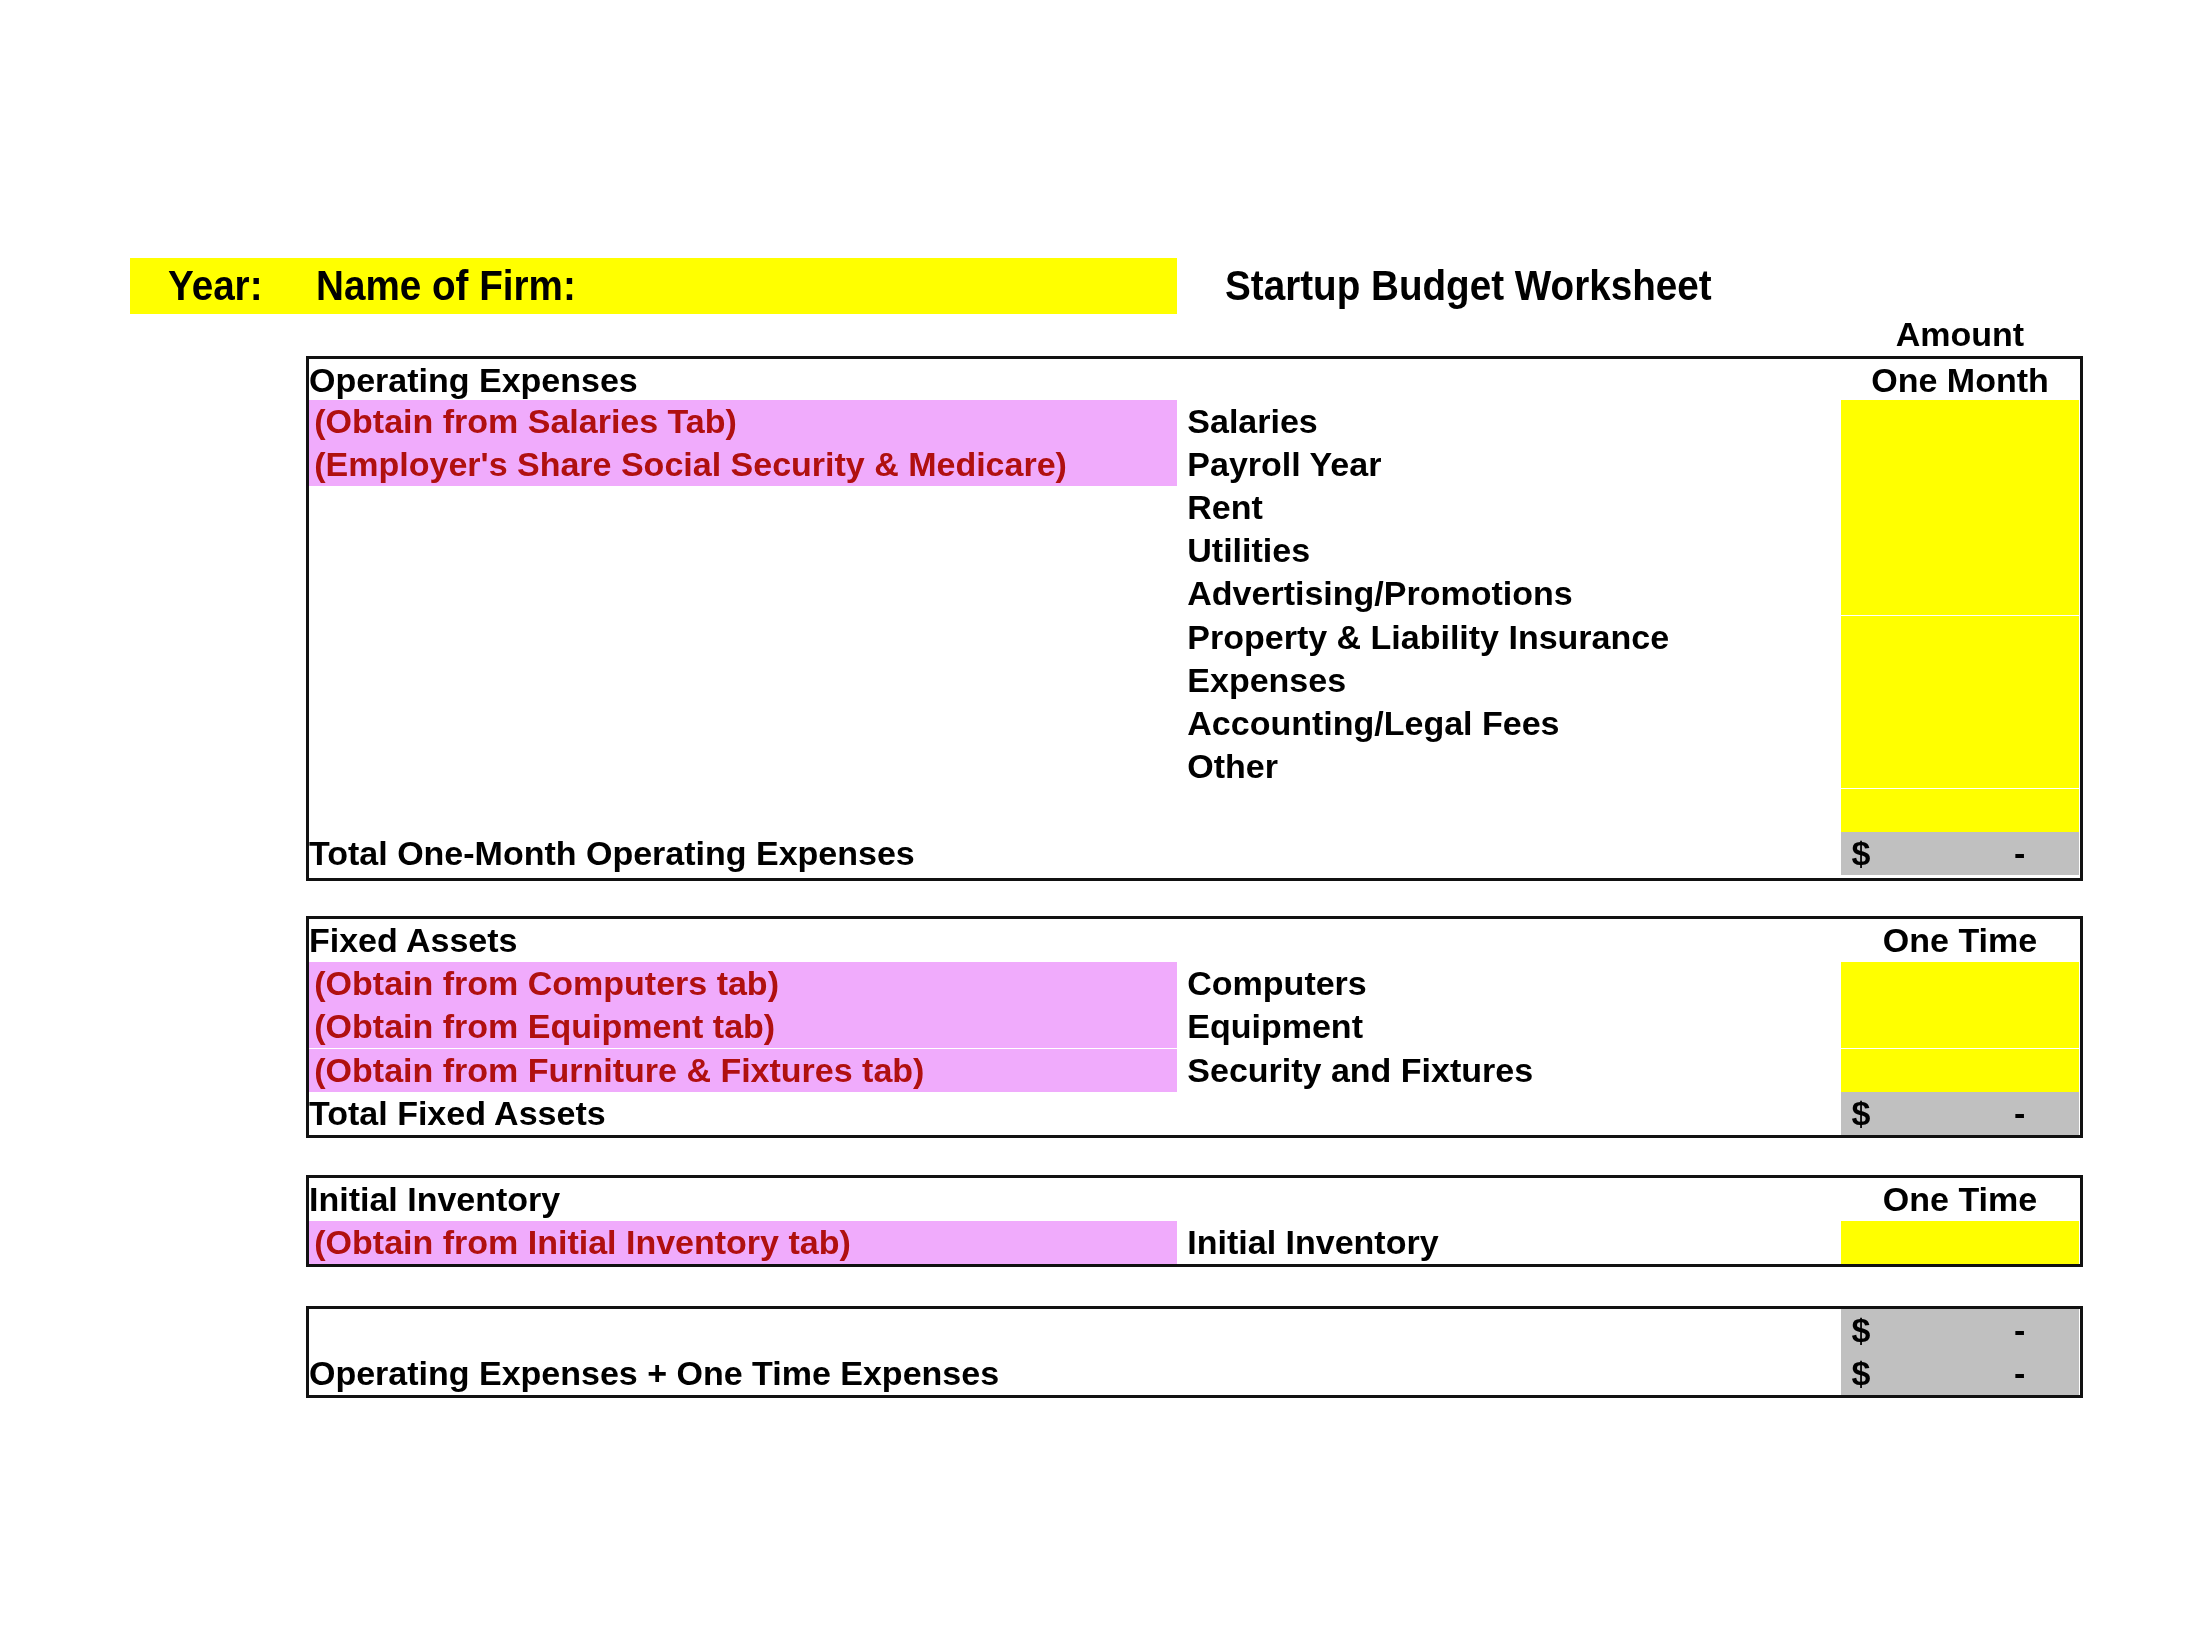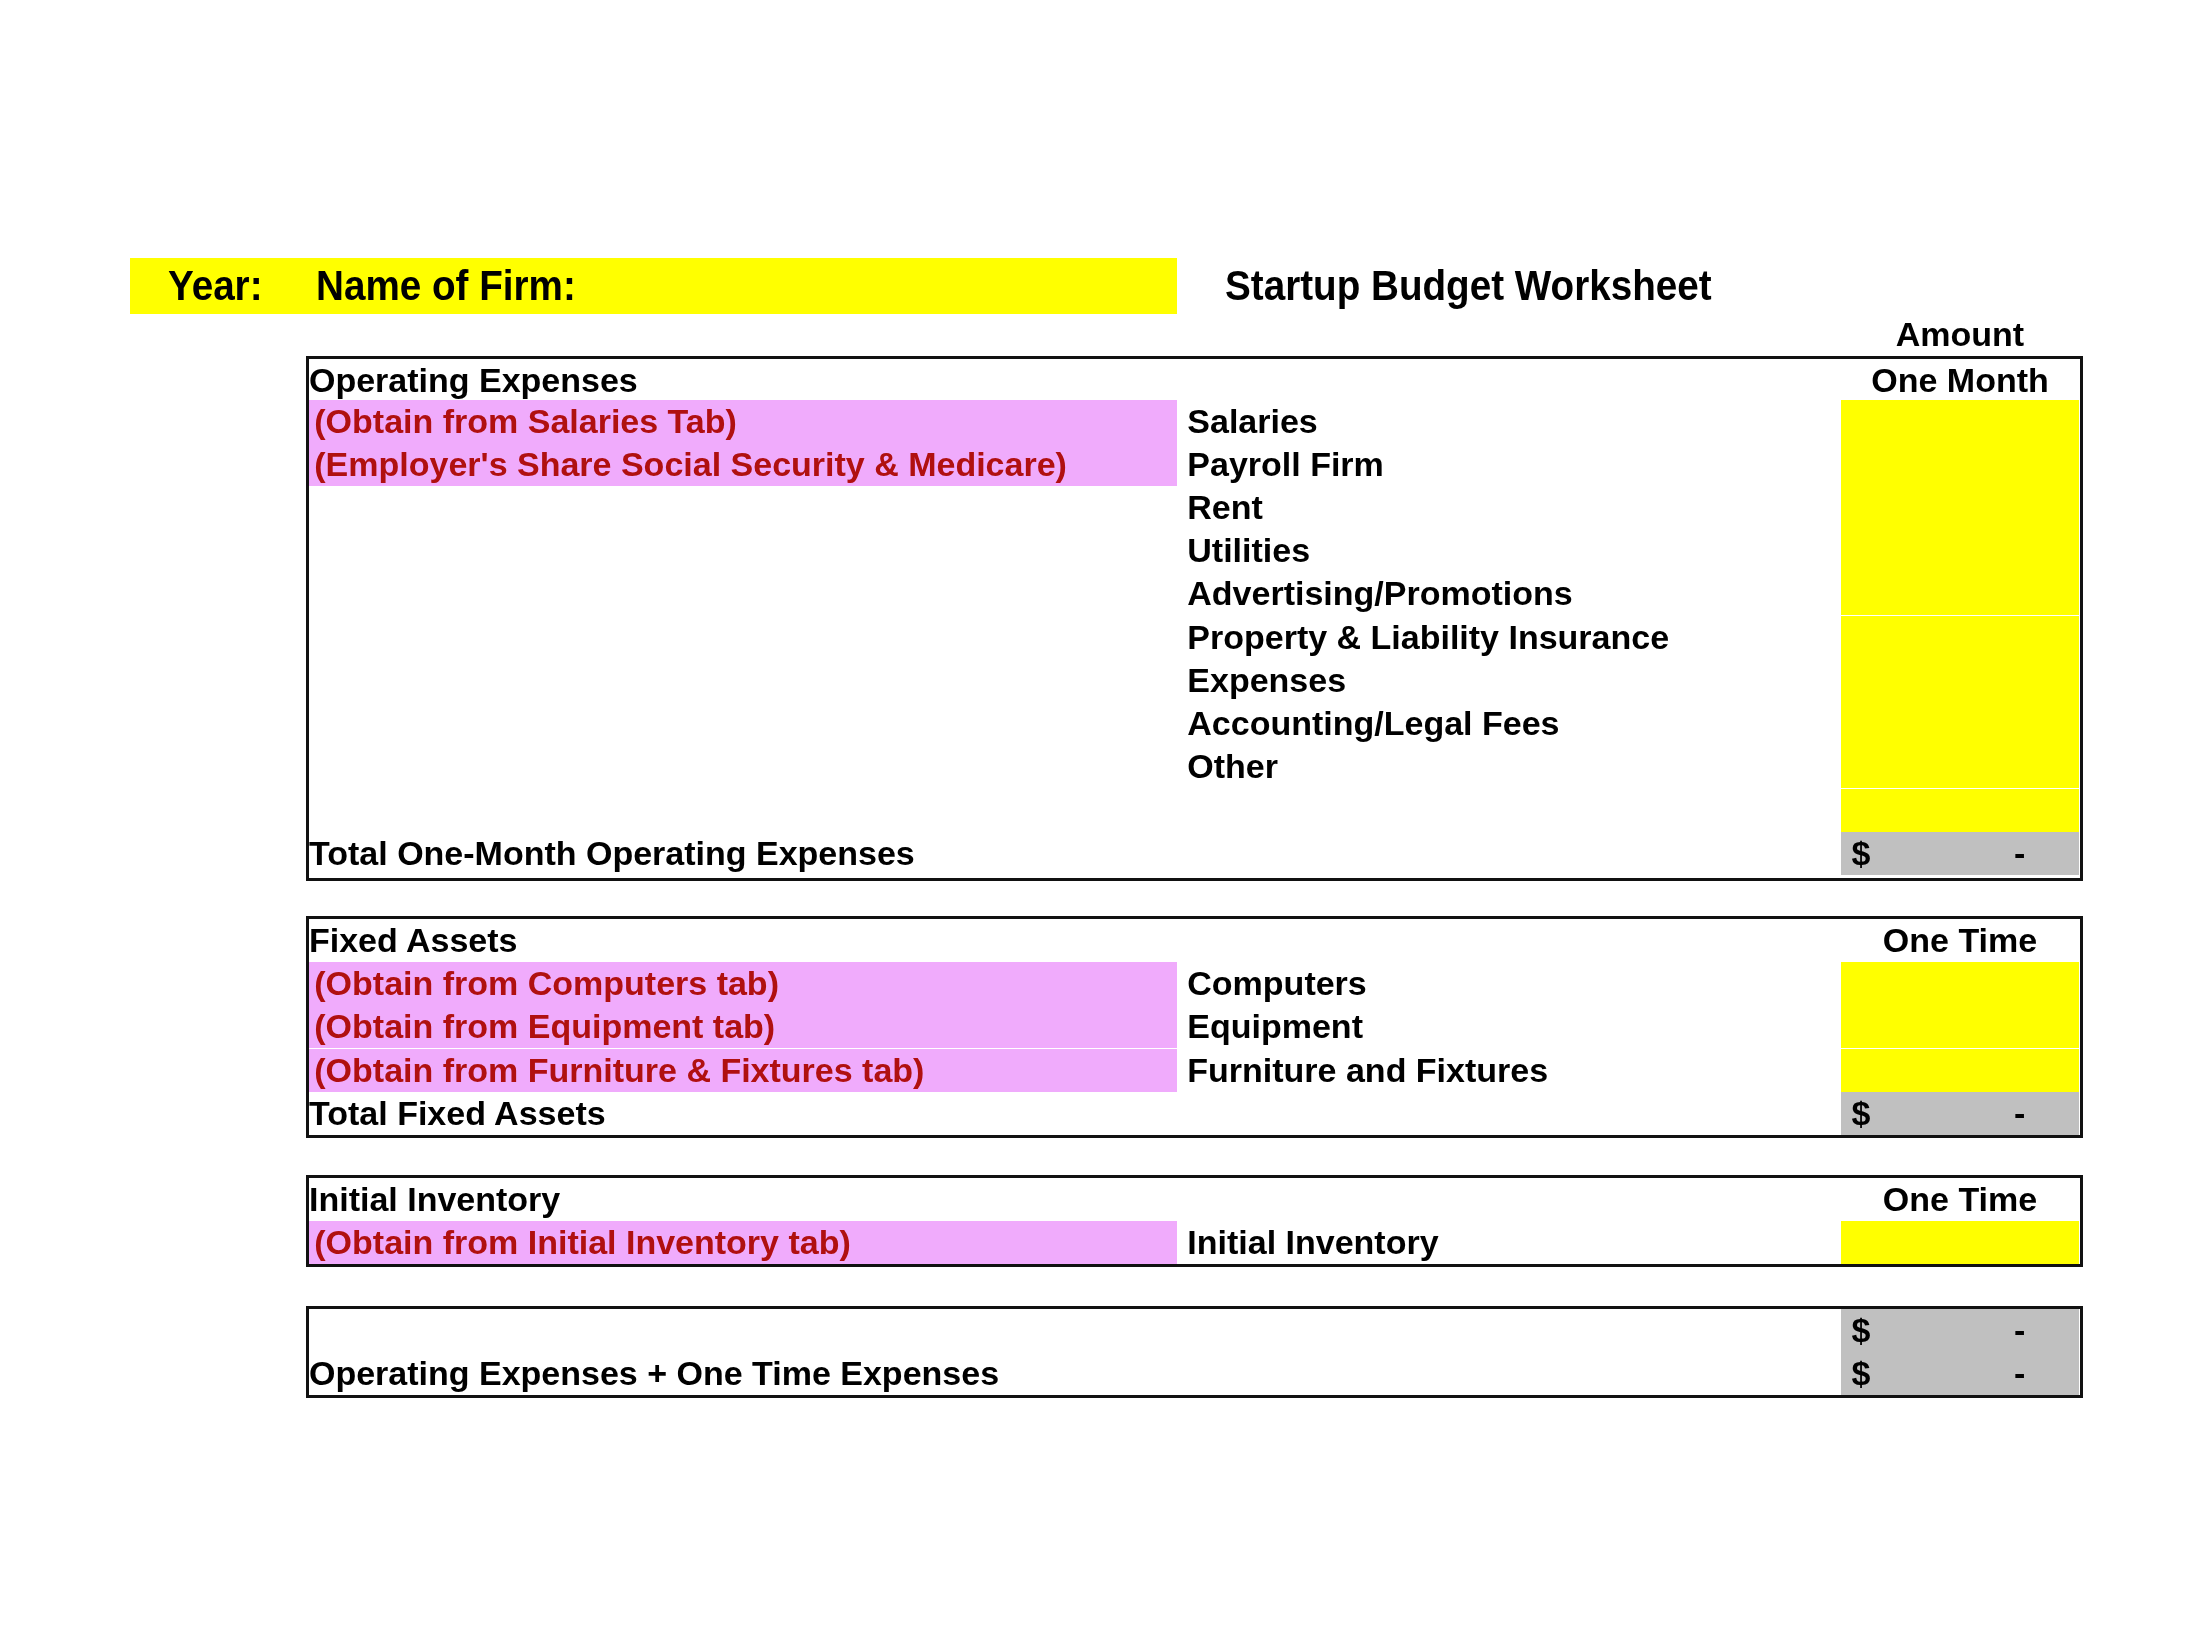--- a/index.html
+++ b/index.html
@@ -39,21 +39,21 @@
     <div class="cell sec">Operating Expenses</div>
     <div class="cell hdr-right">One Month</div>
   </div>
   <div class="row" style="top:41px;">
     <div class="cell note green">(Obtain from Salaries Tab)</div>
     <div class="cell label">Salaries</div>
     <div class="cell amt yellow"></div>
   </div>
   <div class="row" style="top:84px;">
     <div class="cell note green">(Employer's Share Social Security &amp; Medicare)</div>
-    <div class="cell label">Payroll Firm</div>
+    <div class="cell label">Payroll Year</div>
     <div class="cell amt yellow"></div>
   </div>
   <div class="row" style="top:127px;">
     <div class="cell note"></div>
     <div class="cell label">Rent</div>
     <div class="cell amt yellow"></div>
   </div>
   <div class="row" style="top:170px;">
     <div class="cell label">Utilities</div>
     <div class="cell amt yellow"></div>
@@ -105,21 +105,21 @@
     <div class="cell label">Computers</div>
     <div class="cell amt yellow"></div>
   </div>
   <div class="row" style="top:86px;">
     <div class="cell note green">(Obtain from Equipment tab)</div>
     <div class="cell label">Equipment</div>
     <div class="cell amt yellow"></div>
   </div>
   <div class="row" style="top:130px;">
     <div class="cell note green">(Obtain from Furniture &amp; Fixtures tab)</div>
-    <div class="cell label">Furniture and Fixtures</div>
+    <div class="cell label">Security and Fixtures</div>
     <div class="cell amt yellow"></div>
   </div>
   <div class="row" style="top:173px;">
     <div class="cell sec">Total Fixed Assets</div>
     <div class="cell amt grey">
       <span class="dollar">$</span>
       <span class="dash">-</span>
     </div>
   </div>
 </div>

